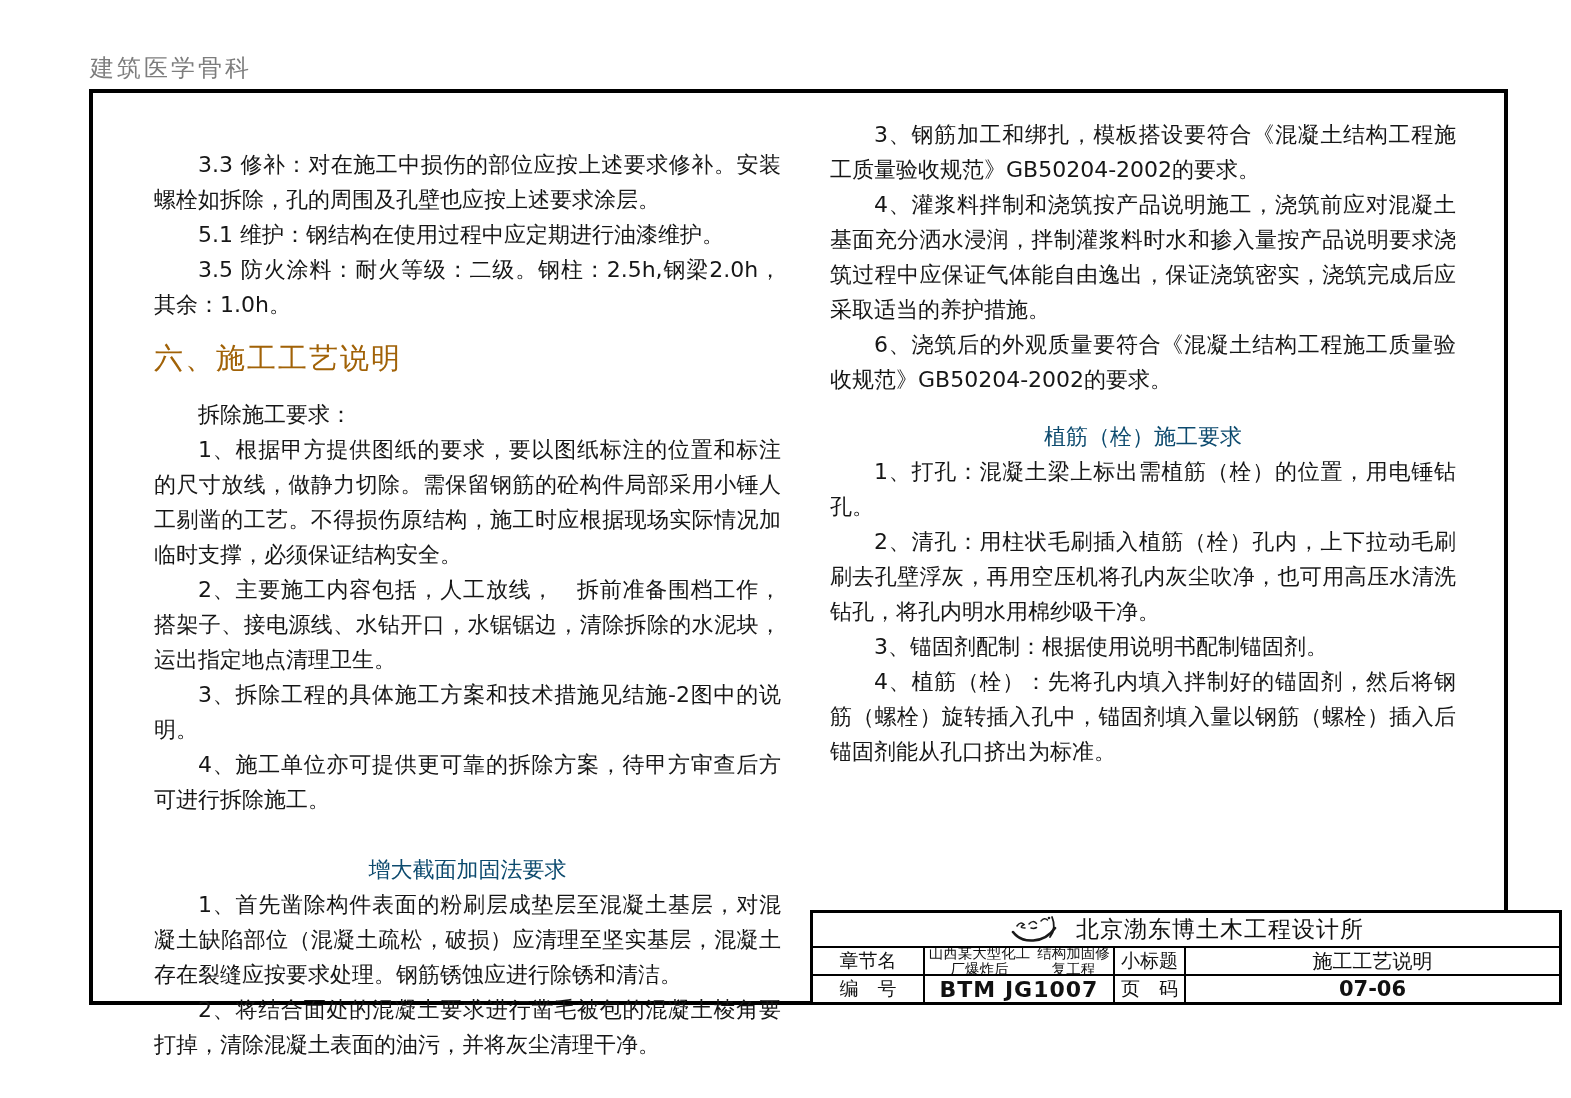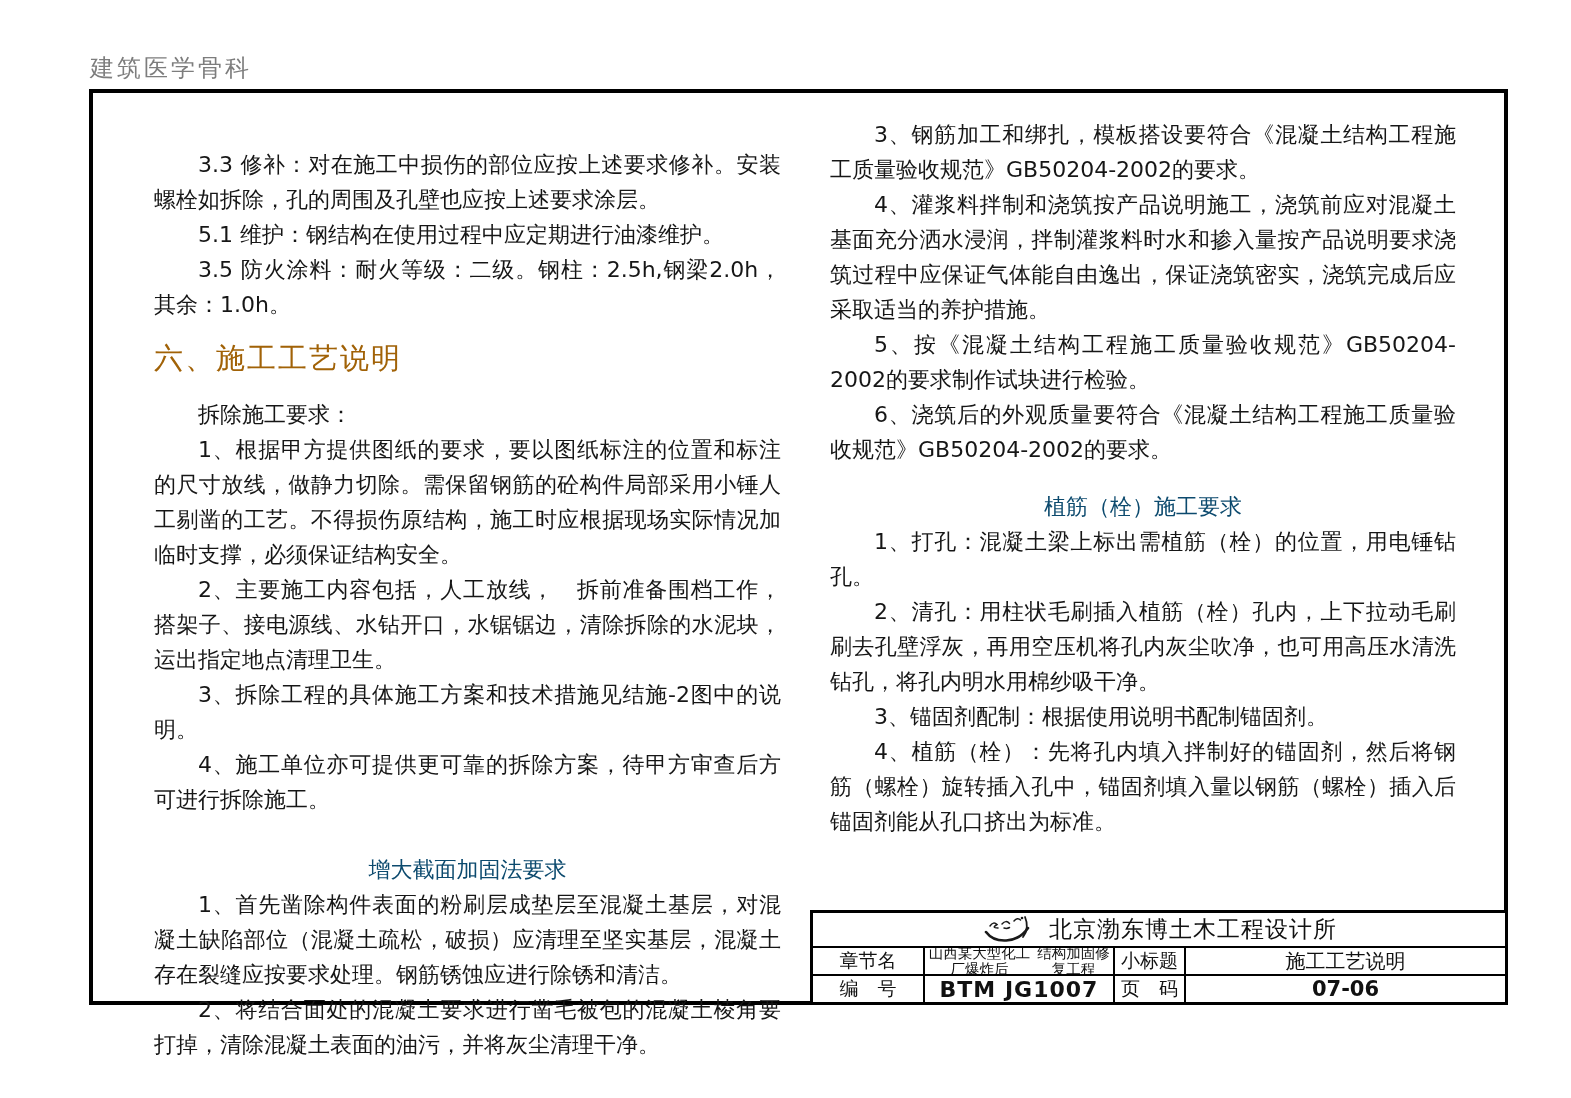--- a/index.html
+++ b/index.html
@@ -67,21 +67,21 @@
     line-height: 40px;
     color: #a16207;
     letter-spacing: 2px;
     text-indent: 0;
     font-weight: normal;
   }
   
   .tb {
     position: absolute;
     left: 796px; top: 910px;
-    width: 698px; height: 95px;
+    width: 752px; height: 95px;
     border: 3px solid #000000;
     box-sizing: border-box;
     display: grid;
     grid-template-columns: 112px 190px 71px 1fr;
     grid-template-rows: 35px 28px 1fr;
     background: #ffffff;
   }
   .tb-cell {
     border-right: 2px solid #000000;
     border-bottom: 2px solid #000000;
@@ -131,21 +131,20 @@
     <p class="para">3、拆除工程的具体施工方案和技术措施见结施-2图中的说明。</p>
     <p class="para">4、施工单位亦可提供更可靠的拆除方案，待甲方审查后方可进行拆除施工。</p>
     <p class="para subhead gap-lg">增大截面加固法要求</p>
     <p class="para">1、首先凿除构件表面的粉刷层成垫层至混凝土基层，对混凝土缺陷部位（混凝土疏松，破损）应清理至坚实基层，混凝土存在裂缝应按要求处理。钢筋锈蚀应进行除锈和清洁。</p>
     <p class="para">2、将结合面处的混凝土要求进行凿毛被包的混凝土棱角要打掉，清除混凝土表面的油污，并将灰尘清理干净。</p>
   </div>
 
   <div class="col col-right">
     <p class="para">3、钢筋加工和绑扎，模板搭设要符合《混凝土结构工程施工质量验收规范》GB50204-2002的要求。</p>
     <p class="para">4、灌浆料拌制和浇筑按产品说明施工，浇筑前应对混凝土基面充分洒水浸润，拌制灌浆料时水和掺入量按产品说明要求浇筑过程中应保证气体能自由逸出，保证浇筑密实，浇筑完成后应采取适当的养护措施。</p>
-    <p class="para">5、按《混凝土结构工程施工质量验收规范》GB50204-2002的要求制作试块进行检验。</p>
     <p class="para">6、浇筑后的外观质量要符合《混凝土结构工程施工质量验收规范》GB50204-2002的要求。</p>
     <p class="para subhead gap-sm">植筋（栓）施工要求</p>
     <p class="para">1、打孔：混凝土梁上标出需植筋（栓）的位置，用电锤钻孔。</p>
     <p class="para">2、清孔：用柱状毛刷插入植筋（栓）孔内，上下拉动毛刷刷去孔壁浮灰，再用空压机将孔内灰尘吹净，也可用高压水清洗钻孔，将孔内明水用棉纱吸干净。</p>
     <p class="para">3、锚固剂配制：根据使用说明书配制锚固剂。</p>
     <p class="para">4、植筋（栓）：先将孔内填入拌制好的锚固剂，然后将钢筋（螺栓）旋转插入孔中，锚固剂填入量以钢筋（螺栓）插入后锚固剂能从孔口挤出为标准。</p>
   </div>
 
   <div class="tb">
 

